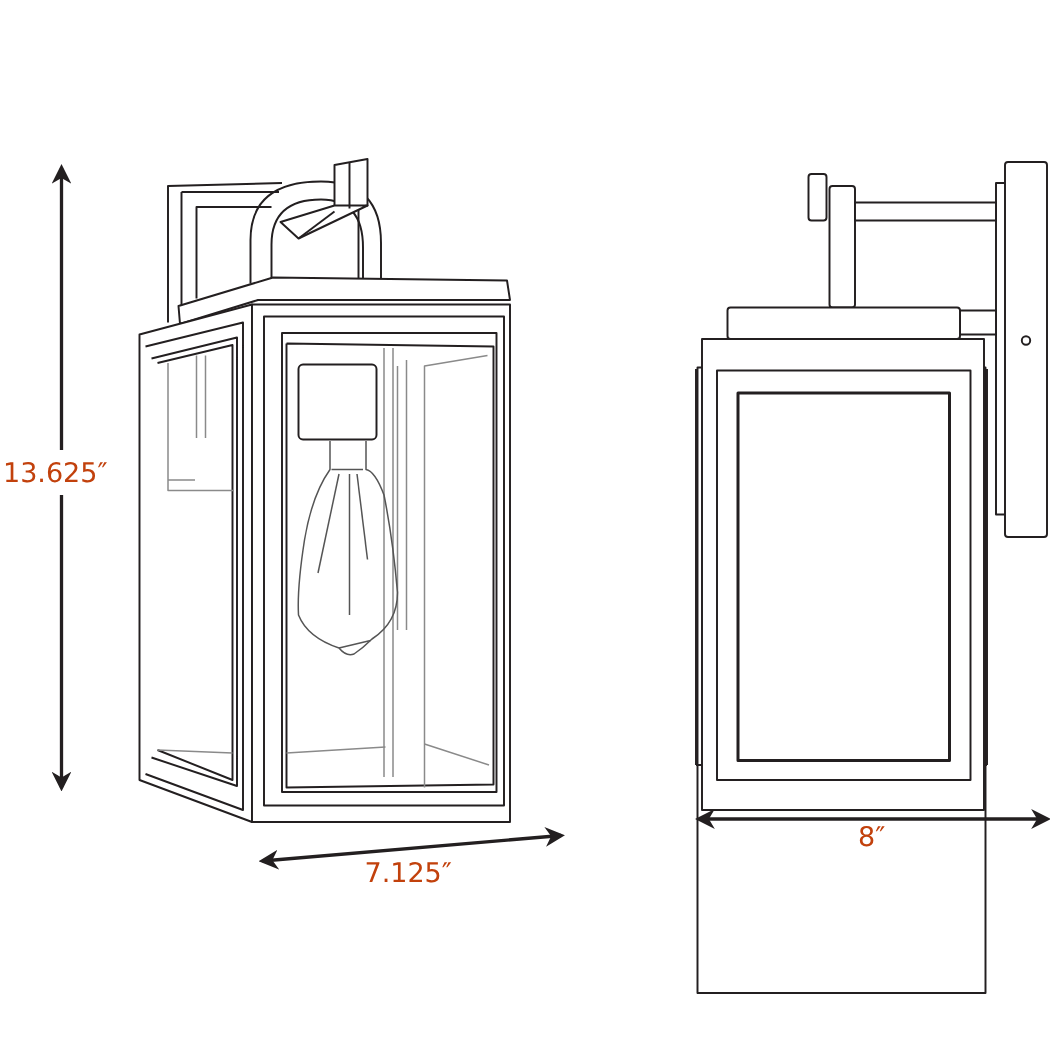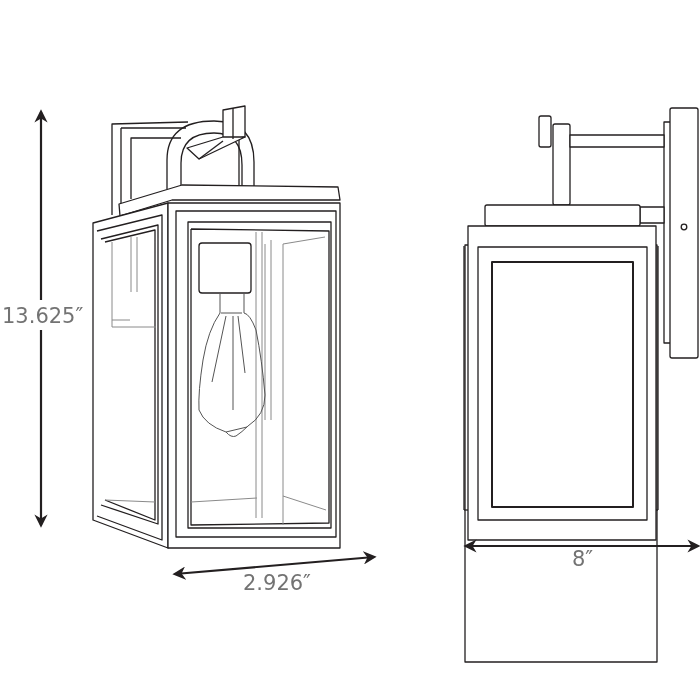--- a/index.html
+++ b/index.html
@@ -7,23 +7,23 @@
     position: relative;
     width: 700px;
     height: 700px;
     overflow: hidden;
     background: #ffffff;
     font-family: "Liberation Sans", sans-serif;
   }
   #stage svg { position: absolute; left: 0; top: 0; }
   .label {
     position: absolute;
-    color: #737373;
+    color: #c2410c;
     font-family: "DejaVu Sans", sans-serif;
-    font-size: 21px;
+    font-size: 18px;
     line-height: 20px;
     white-space: nowrap;
     background: #ffffff;
   }
   #label-height { left: 2px; top: 304px; padding: 2px 0; }
   #label-front-width { left: 243px; top: 573px; }
   #label-side-width { left: 572px; top: 549px; }
 </style>
 </head>
 <body>
@@ -142,15 +142,15 @@
         <line x1="656" y1="510" x2="658" y2="510"></line>
       </g>
     </g>
 
     <g>
       <line x1="466" y1="546" x2="698" y2="546" stroke="#231f20" stroke-width="2.2" marker-start="url(#ah)" marker-end="url(#ah)"></line>
     </g>
   </svg>
 
   <div class="label" id="label-height">13.625″</div>
-  <div class="label" id="label-front-width">2.926″</div>
+  <div class="label" id="label-front-width">7.125″</div>
   <div class="label" id="label-side-width">8″</div>
 </div>
 
 </body></html>

